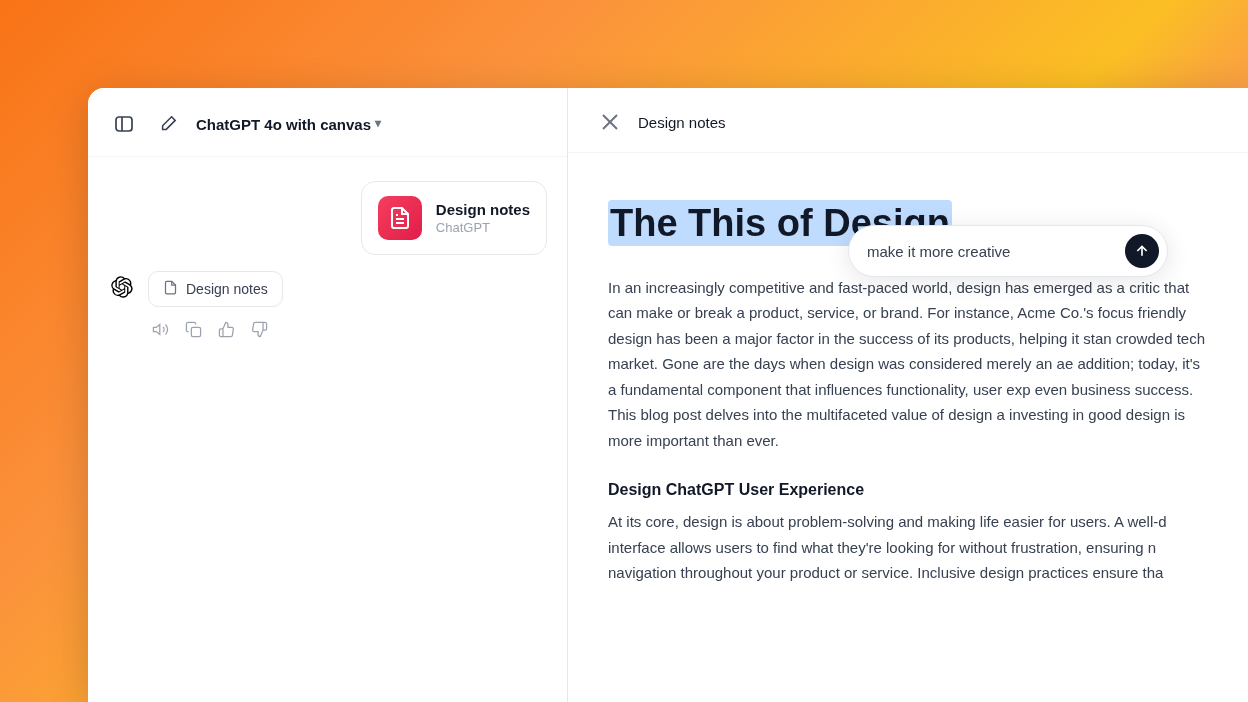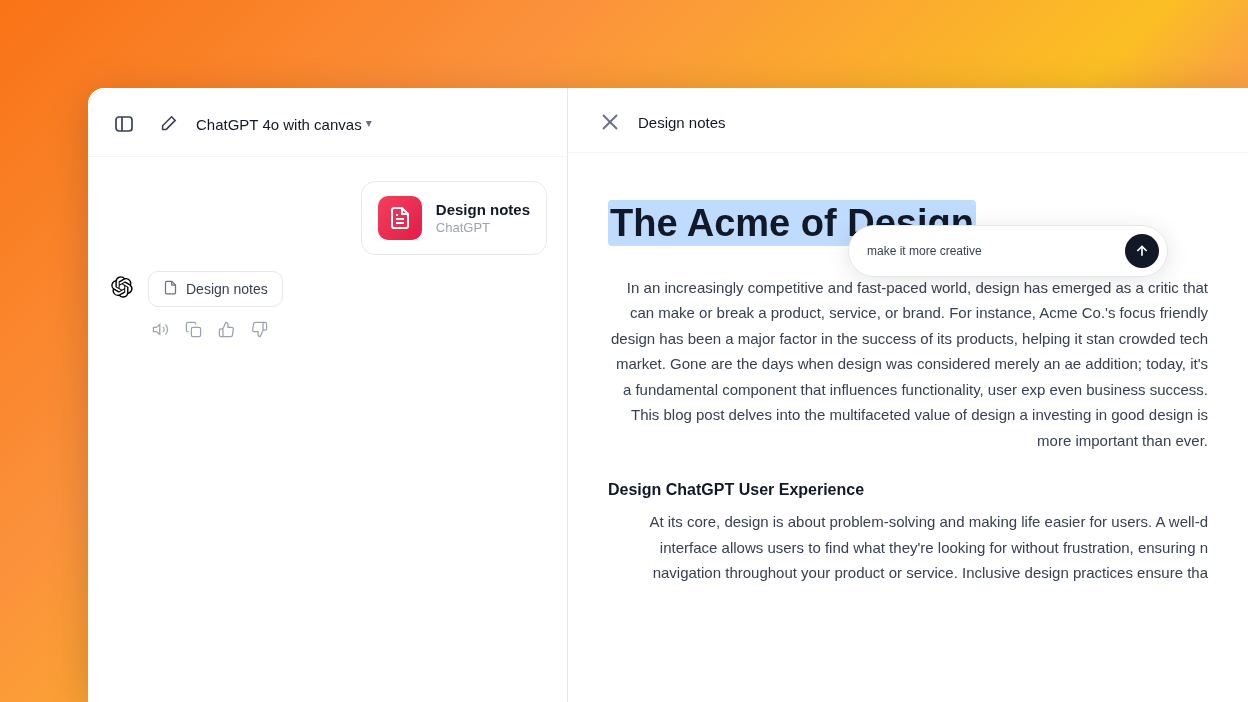--- a/index.html
+++ b/index.html
@@ -62,21 +62,21 @@
       justify-content: center;
       border-radius: 8px;
       cursor: pointer;
       color: #374151;
       background: none;
       border: none;
     }
 
     .header-title {
       font-size: 15px;
-      font-weight: 400;
+      font-weight: 700;
       color: #111827;
       display: flex;
       gap: 4px;
       cursor: pointer;
     }
 
     .chevron-down {
       color: #6b7280;
       font-size: 12px;
     }
@@ -278,21 +278,21 @@
       padding: 8px 8px 8px 18px;
       box-shadow: 0 4px 24px rgba(0,0,0,0.10);
       z-index: 10;
       min-width: 320px;
     }
 
     .inline-editor-input {
       flex: 1;
       border: none;
       outline: none;
-      font-size: 12px;
+      font-size: 15px;
       color: #374151;
       background: transparent;
     }
 
     .inline-send-btn {
       width: 34px;
       height: 34px;
       background: #111827;
       border-radius: 50%;
       display: flex;
@@ -310,21 +310,20 @@
       font-weight: 700;
       color: #111827;
       margin-bottom: 10px;
       margin-top: 28px;
     }
 
     .section-text {
       font-size: 15px;
       color: #374151;
       line-height: 1.7;
-      text-align: right;
     }
 
     
     ::-webkit-scrollbar { width: 6px; }
     ::-webkit-scrollbar-track { background: transparent; }
     ::-webkit-scrollbar-thumb { background: #e5e7eb; border-radius: 3px; }
   </style>
 </head>
 <body>
 
@@ -438,21 +437,21 @@
         <input class="inline-editor-input" type="text" value="make it more creative" style="">
         <button class="inline-send-btn">
           <svg width="16" height="16" viewBox="0 0 24 24" fill="none" stroke="white" stroke-width="2.5">
             <line x1="12" y1="19" x2="12" y2="5"></line>
             <polyline points="5 12 12 5 19 12"></polyline>
           </svg>
         </button>
       </div>
 
       <h1 style="font-size:38px;font-weight:800;color:#111827;line-height:1.2;margin-bottom:28px;margin-top:8px;">
-        <span style="background:#bfdbfe;border-radius:4px;padding:2px 2px;">The Acme of Design</span>
+        <span style="background:#bfdbfe;border-radius:4px;padding:2px 2px;">The This of Design</span>
       </h1>
 
       <p class="section-text">In an increasingly competitive and fast-paced world, design has emerged as a critic that can make or break a product, service, or brand. For instance, Acme Co.'s focus friendly design has been a major factor in the success of its products, helping it stan crowded tech market. Gone are the days when design was considered merely an ae addition; today, it's a fundamental component that influences functionality, user exp even business success. This blog post delves into the multifaceted value of design a investing in good design is more important than ever.</p>
 
       <h2 class="section-title">Design ChatGPT User Experience</h2>
       <p class="section-text">At its core, design is about problem-solving and making life easier for users. A well-d interface allows users to find what they're looking for without frustration, ensuring n navigation throughout your product or service. Inclusive design practices ensure tha</p>
 
     </div>
   </div>
 

